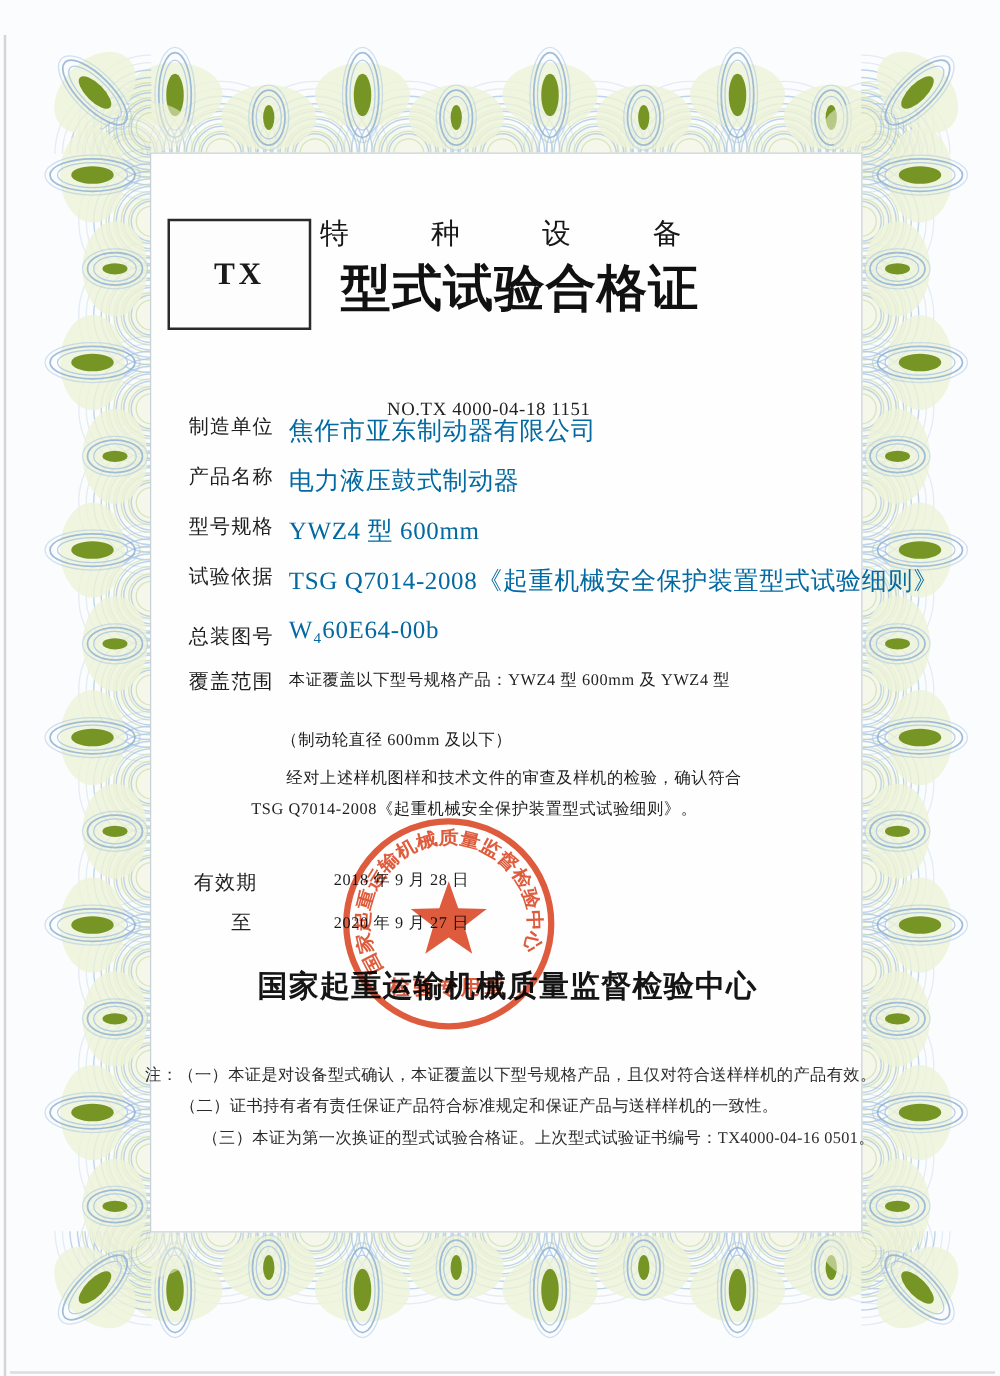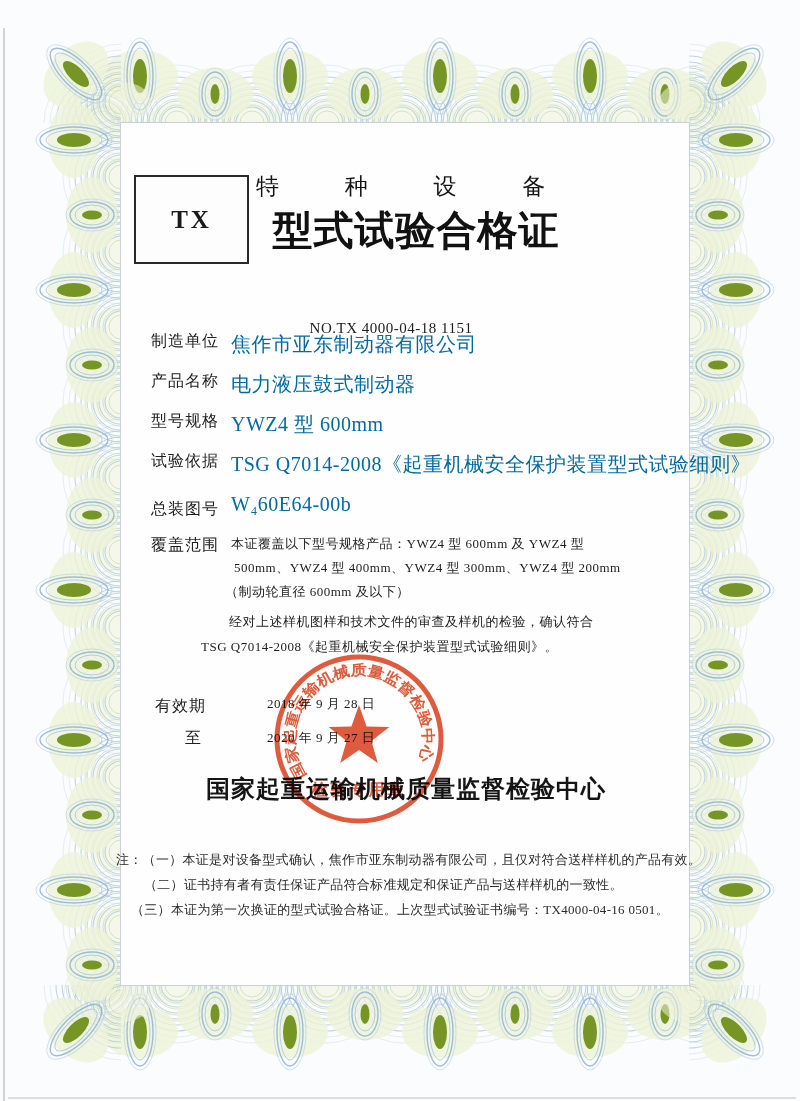--- a/index.html
+++ b/index.html
@@ -982,38 +982,37 @@
     <div class="fvalue" style="top:288px">YWZ4 型 600mm</div>
 
     <div class="flabel" style="top:328px">试验依据</div>
     <div class="fvalue" style="top:328px">TSG Q7014-2008《起重机械安全保护装置型式试验细则》</div>
 
     <div class="flabel" style="top:376px">总装图号</div>
     <div class="fvalue" style="top:370px">W₄60E64-00b</div>
 
     <div class="flabel" style="top:412px">覆盖范围</div>
     <div class="line" style="left:110px;top:412px">本证覆盖以下型号规格产品：YWZ4 型 600mm 及 YWZ4 型</div>
-    <div class="line" style="left:113px;top:436px">500mm、YWZ4 型 400mm、YWZ4 型 300mm、YWZ4 型 200mm</div>
     <div class="line" style="left:104px;top:460px">（制动轮直径 600mm 及以下）</div>
 
     <div class="line" style="left:108px;top:490px">经对上述样机图样和技术文件的审查及样机的检验，确认符合</div>
     <div class="line" style="left:80px;top:515px">TSG Q7014-2008《起重机械安全保护装置型式试验细则》。</div>
 
     <div class="validity-label" style="left:34px;top:573px">有效期</div>
     <div class="validity-label" style="left:64px;top:605px">至</div>
     <div class="line" style="left:146px;top:572px">2018 年 9 月 28 日</div>
     <div class="line" style="left:146px;top:606px">2020 年 9 月 27 日</div>
 
     <div class="issuer">国家起重运输机械质量监督检验中心</div>
 
     <div class="note-line" style="left:-5px;top:728px">
-      <span>注：</span><span>（一）本证是对设备型式确认，焦作市亚东制动器有限公司，且仅对符合送样样机的产品有效。</span>
+      <span>注：</span><span>（一）本证是对设备型式确认，本证覆盖以下型号规格产品，且仅对符合送样样机的产品有效。</span>
     </div>
     <div class="note-line" style="left:23px;top:753px">（二）证书持有者有责任保证产品符合标准规定和保证产品与送样样机的一致性。</div>
-    <div class="note-line" style="left:10px;top:778px">（三）本证为第一次换证的型式试验合格证。上次型式试验证书编号：TX4000-04-16 0501。</div>
+    <div class="note-line" style="left:41px;top:778px">（三）本证为第一次换证的型式试验合格证。上次型式试验证书编号：TX4000-04-16 0501。</div>
 
     <svg id="stamp-svg" width="192" height="192" viewBox="0 0 192 192">
       <defs>
         <path id="ring-path" d="M 43.6 132.7 A 64 64 0 1 1 148.4 132.7" fill="none"></path>
       </defs>
       <g fill="none" stroke="#dd4e2c">
         <circle cx="96" cy="96" r="82" stroke-width="5"></circle>
       </g>
       <path fill="#dd4e2c" d="M96 62 L103.6 83.5 L126.4 84.1 L108.4 98 L114.8 119.9 L96 107 L77.2 119.9 L83.6 98 L65.6 84.1 L88.4 83.5 Z"></path>
       <text font-size="14.5" font-weight="bold" fill="#dd4e2c" font-family="Liberation Serif, DejaVu Serif, serif">

